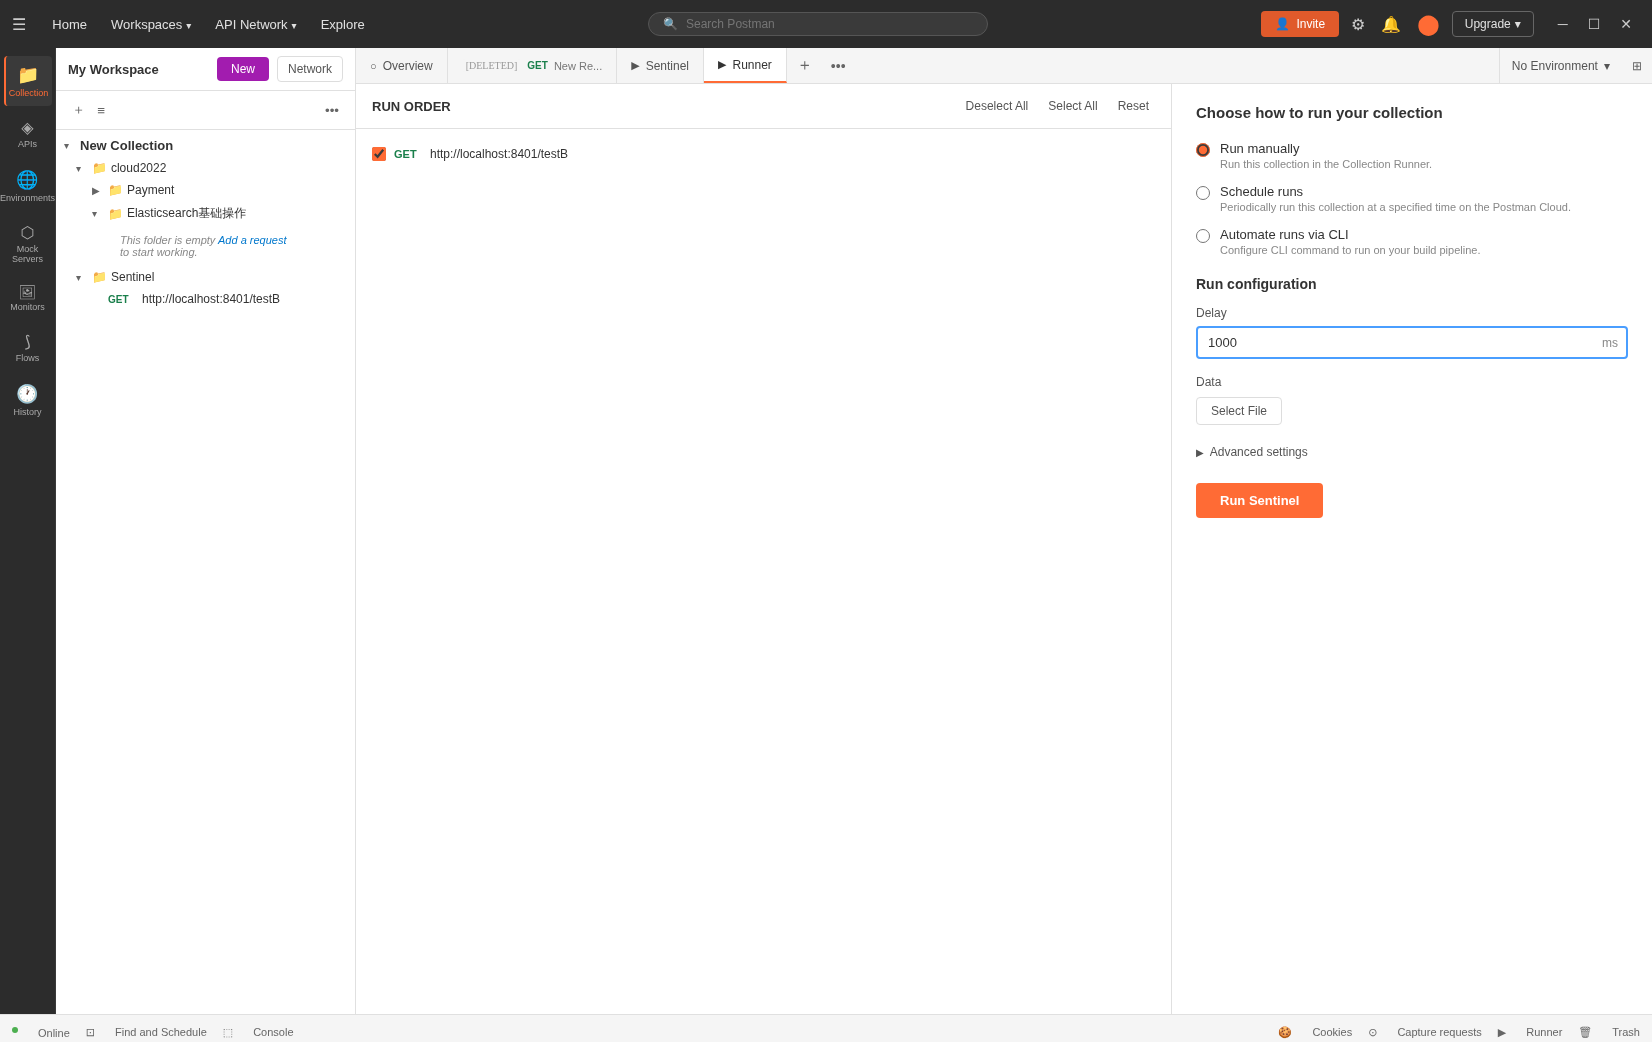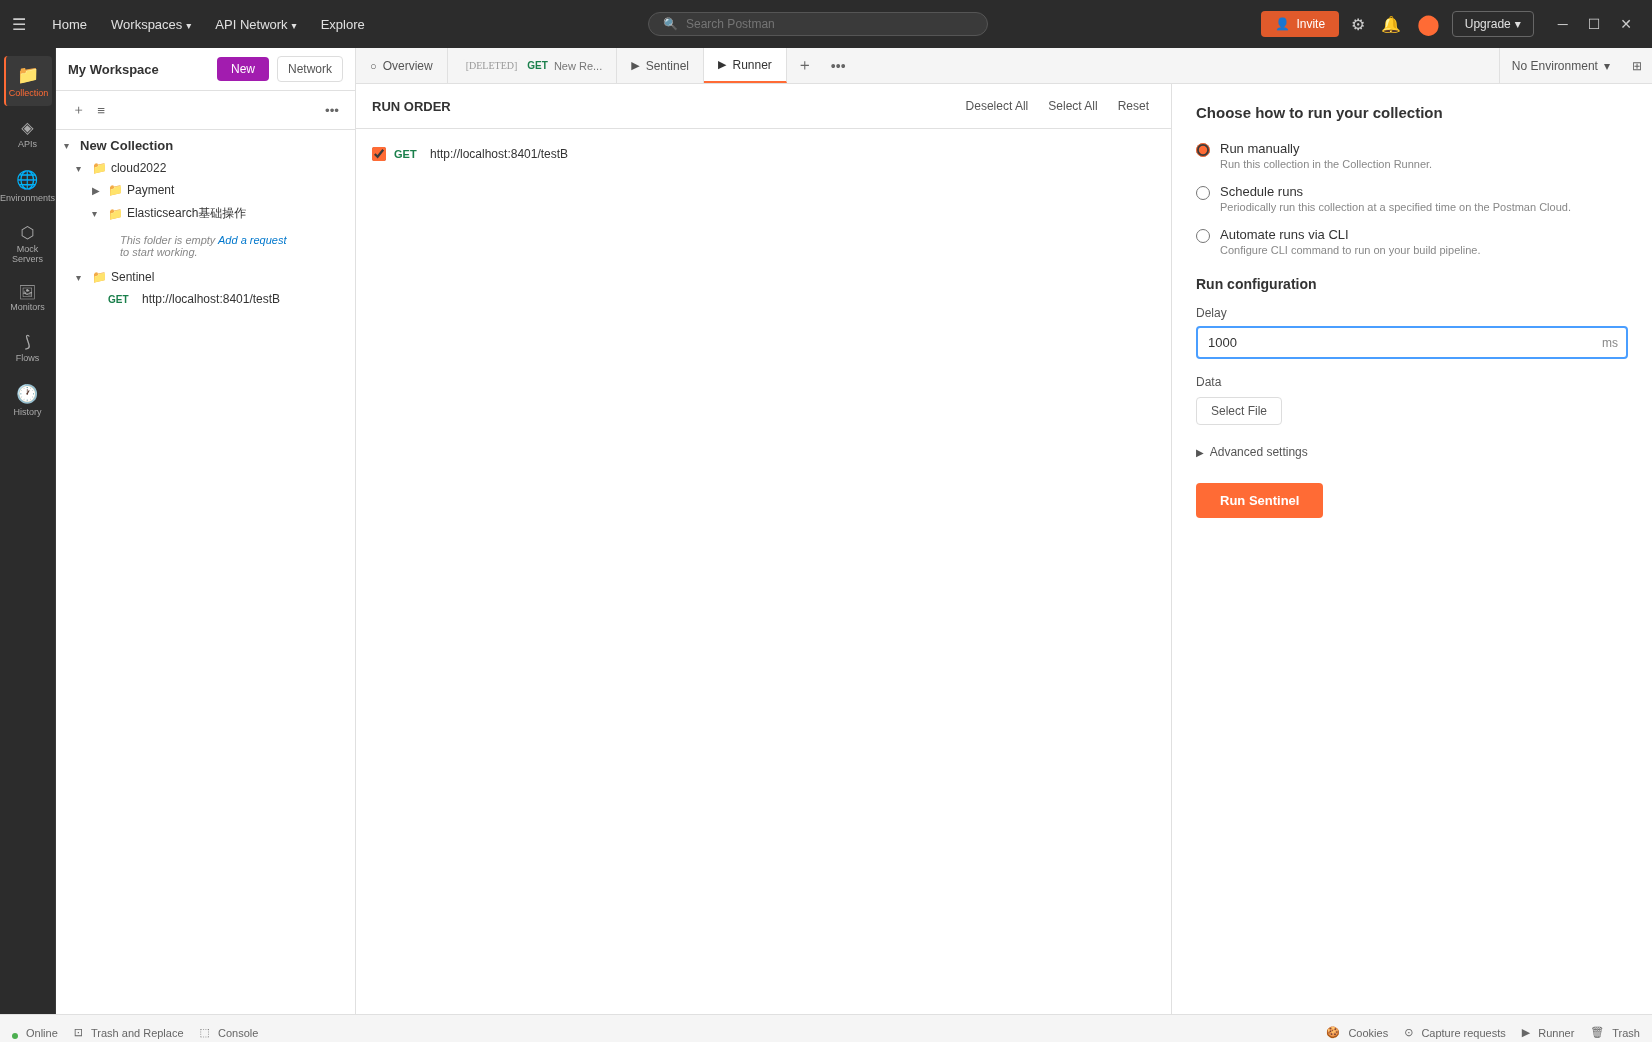--- a/index.html
+++ b/index.html
@@ -97,21 +97,21 @@
     .input-suffix { position: absolute; right: 10px; top: 50%; transform: translateY(-50%); font-size: 12px; color: #888; }
     .data-section { margin-bottom: 20px; }
     .data-label { font-size: 12px; color: #555; margin-bottom: 8px; }
     .btn-select-file { background: #fff; border: 1px solid #ddd; border-radius: 4px; padding: 6px 14px; font-size: 12px; color: #555; cursor: pointer; }
     .advanced-settings { display: flex; align-items: center; gap: 6px; font-size: 12px; color: #555; cursor: pointer; margin-bottom: 24px; }
     .advanced-settings .chevron { font-size: 10px; }
     .btn-run { background: #ff6b35; color: #fff; border: none; border-radius: 4px; padding: 10px 24px; font-size: 13px; font-weight: 600; cursor: pointer; }
 
     
     .status-bar { display: flex; align-items: center; background: #f5f5f5; border-top: 1px solid #e0e0e0; height: 28px; padding: 0 12px; gap: 16px; font-size: 11px; color: #666; }
-    .status-item { display: flex; align-items: flex-end; gap: 8px; cursor: pointer; margin-top: 8px; }
+    .status-item { display: flex; align-items: flex-start; gap: 20px; cursor: pointer; margin-top: 8px; }
     .status-dot { width: 6px; height: 6px; border-radius: 50%; background: #4caf50; }
     .status-spacer { flex: 1; }
 
     
     ::-webkit-scrollbar { width: 6px; }
     ::-webkit-scrollbar-track { background: #f5f5f5; }
     ::-webkit-scrollbar-thumb { background: #ccc; border-radius: 3px; }
   </style>
 </head>
 <body>
@@ -350,21 +350,21 @@
   </div>
 </div>
 
 <div class="status-bar">
   <div class="status-item">
     <span class="status-dot"></span>
     <span>Online</span>
   </div>
   <div class="status-item">
     <span>⊡</span>
-    <span>Trash and Replace</span>
+    <span>Find and Schedule</span>
   </div>
   <div class="status-item">
     <span>⬚</span>
     <span>Console</span>
   </div>
   <div class="status-spacer"></div>
   <div class="status-item">
     <span>🍪</span>
     <span>Cookies</span>
   </div>

